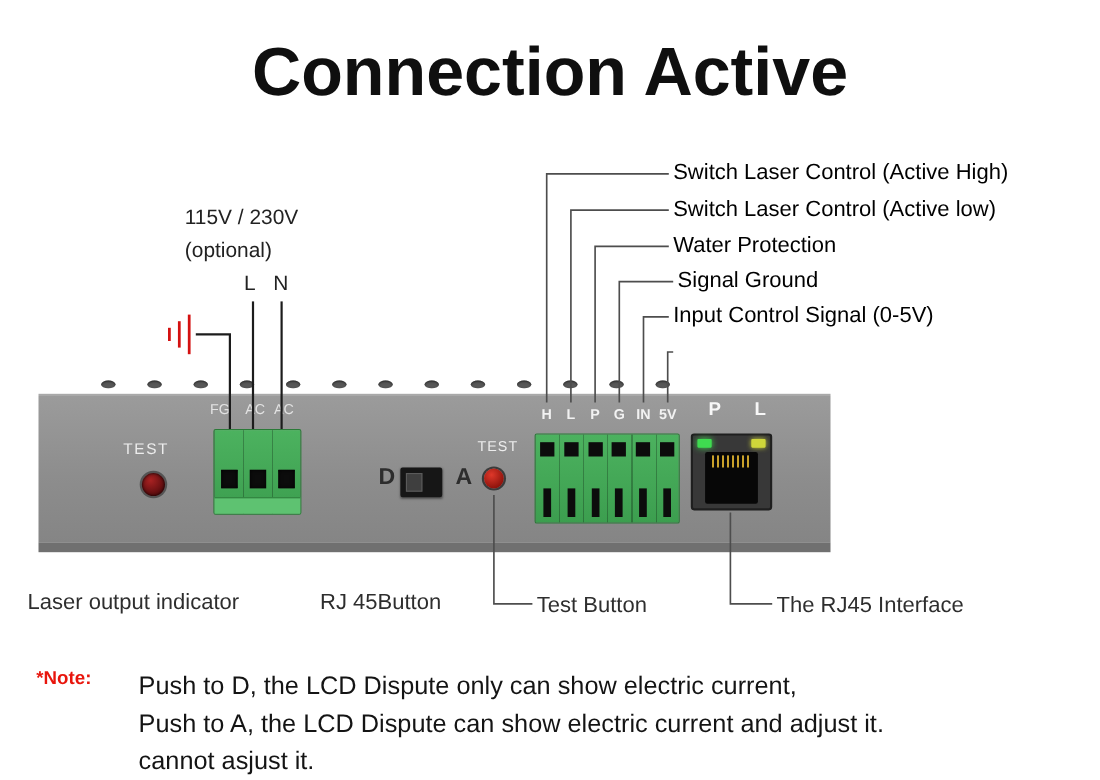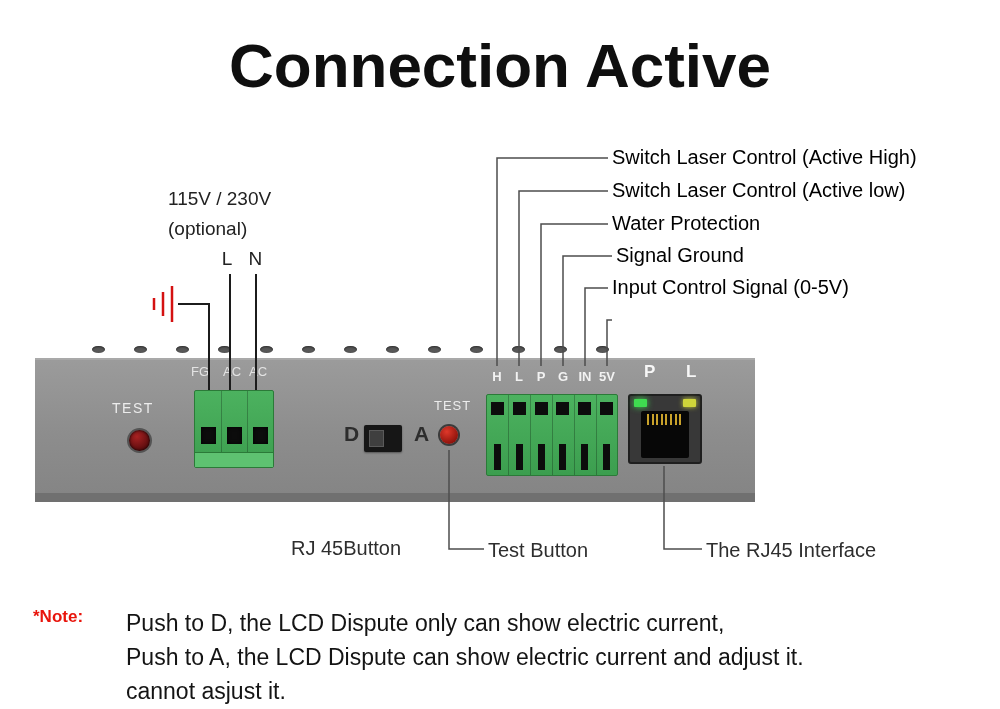--- a/index.html
+++ b/index.html
@@ -202,20 +202,21 @@
     <g stroke="#d41111" stroke-width="2.5" fill="none">
       <line x1="172" y1="286" x2="172" y2="322"></line>
       <line x1="163" y1="292" x2="163" y2="316"></line>
       <line x1="154" y1="298" x2="154" y2="310"></line>
     </g>
 
     <polyline points="484,549 449,549 449,450" fill="none" stroke="#4d4d4d" stroke-width="1.5"></polyline>
     <polyline points="702,549 664,549 664,466" fill="none" stroke="#4d4d4d" stroke-width="1.5"></polyline>
   </svg>
 
+  <div class="bc bc0">Laser output indicator</div>
   <div class="bc bc1">RJ 45Button</div>
   <div class="bc bc2">Test Button</div>
   <div class="bc bc3">The RJ45 Interface</div>
 
   <div>
     <span class="note-prefix">*Note:</span>
     <div class="note-body">
       <div>Push to D, the LCD Dispute only can show electric current,</div>
       <div>Push to A, the LCD Dispute can show electric current and adjust it.</div>
       <div>cannot asjust it.</div>

